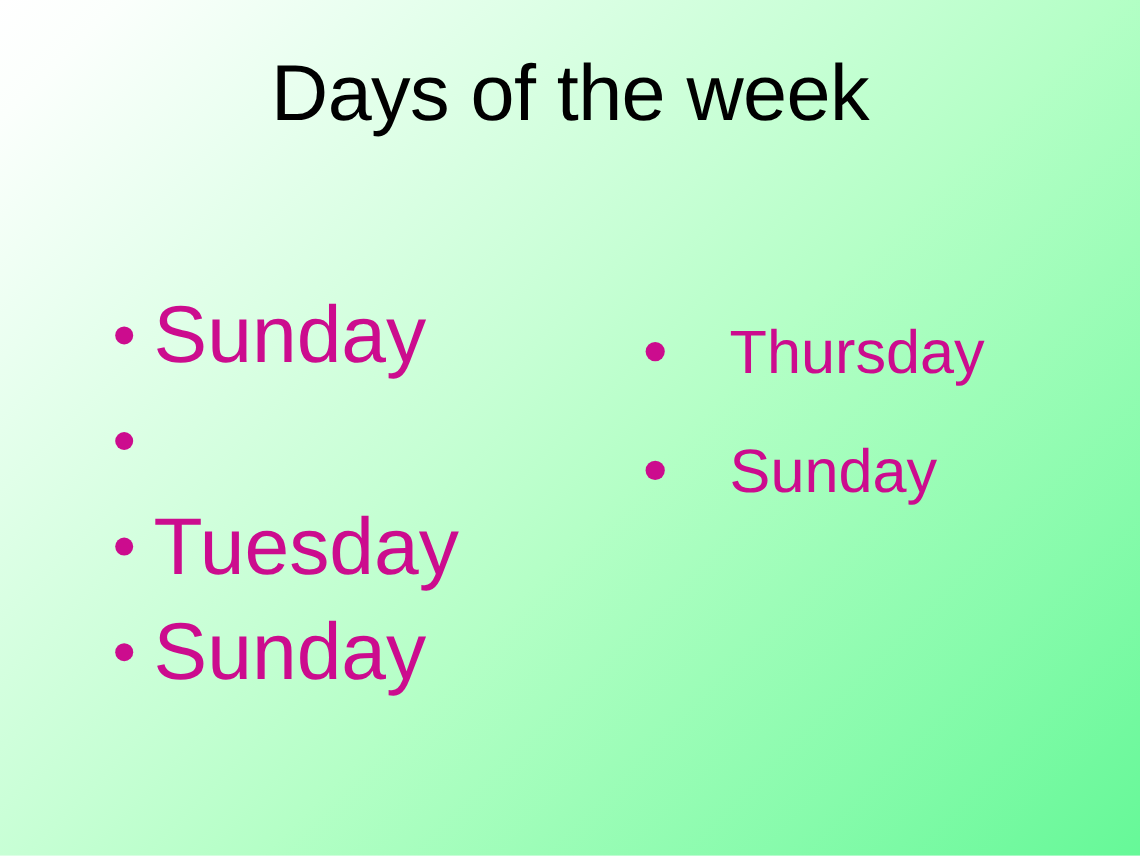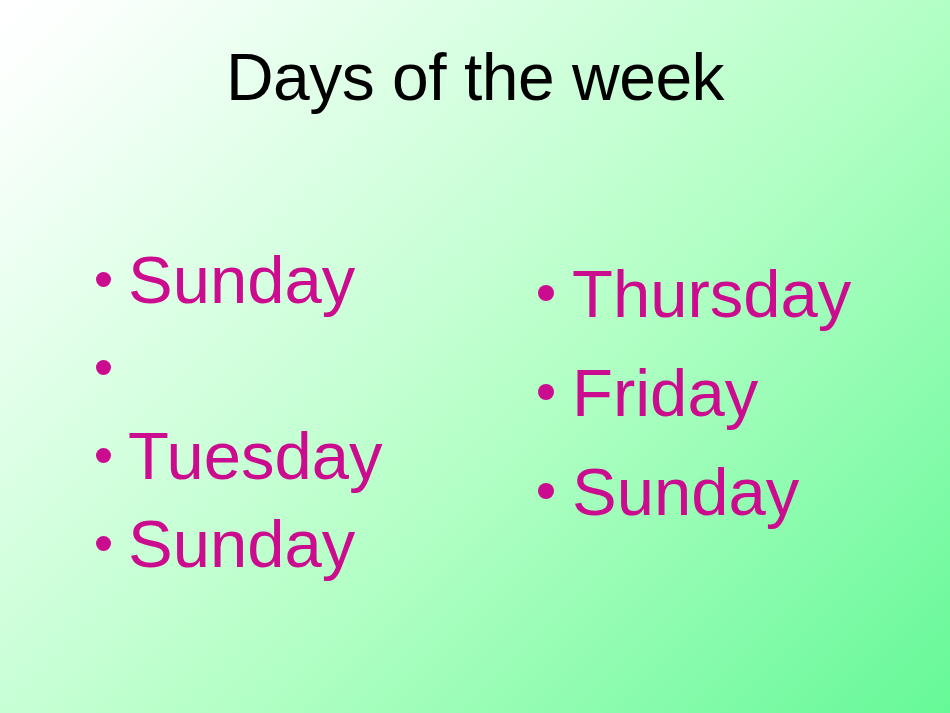--- a/index.html
+++ b/index.html
@@ -75,23 +75,24 @@
     font-weight: normal;
     white-space: nowrap;
   }
 
   #column-left .bullet-item {
     font-size: 67px;
     line-height: 88px;
     height: 88px;
   }
   #column-right .bullet-item {
-    font-size: 67px;
+    font-size: 51px;
     line-height: 99px;
     height: 99px;
+    gap: 36px;
   }
   #column-right #row-thursday { margin-top: 8px; }
 
   .bullet-dot {
     flex: 0 0 auto;
     border-radius: 50%;
     background: #cc0c8e;
   }
   #column-left .bullet-dot {
     width: 15px;
@@ -144,24 +145,20 @@
 
     </div>
 
     <div class="bullet-column" id="column-right">
 
       <div class="bullet-item" id="row-thursday">
         <span class="bullet-dot"></span>
         <span class="bullet-label">Thursday</span>
       </div>
 
-      <div class="bullet-item" id="row-friday">
-        <span class="bullet-dot"></span>
-        <span class="bullet-label">Friday</span>
-      </div>
 
       <div class="bullet-item" id="row-saturday">
         <span class="bullet-dot"></span>
         <span class="bullet-label">Sunday</span>
       </div>
 
     </div>
 
   </div>
 

